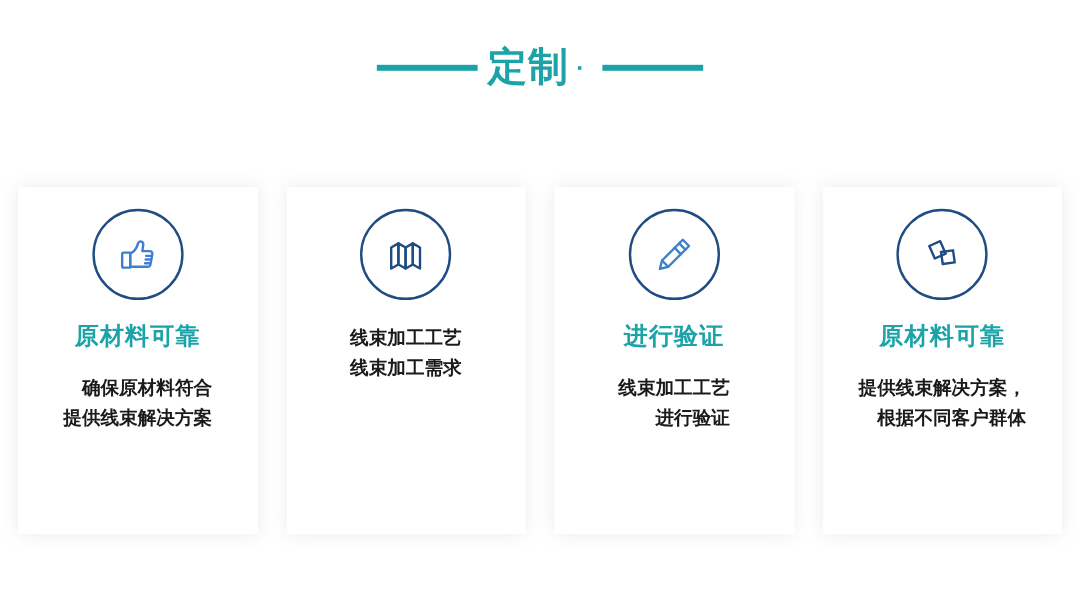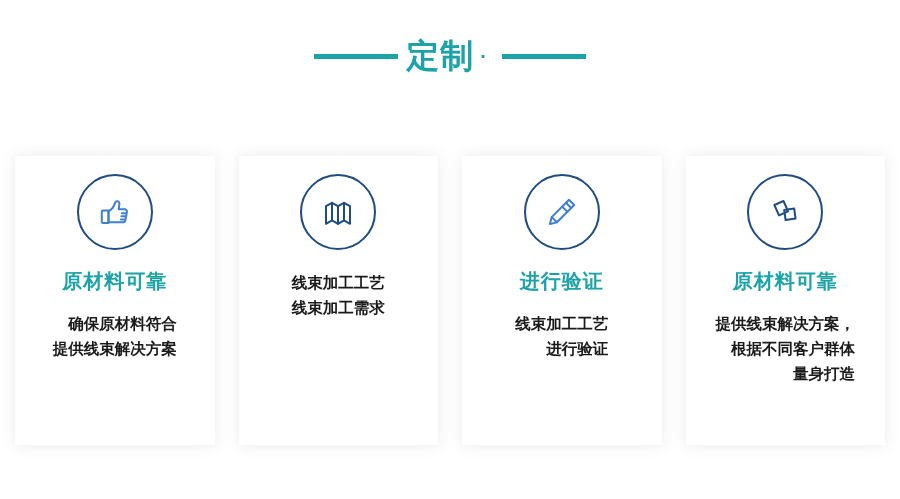--- a/index.html
+++ b/index.html
@@ -178,17 +178,16 @@
         <svg width="40" height="40" viewBox="0 0 40 40" fill="none" stroke="#1f4c82" stroke-width="2" stroke-linejoin="round" stroke-linecap="round">
           <path d="M9.4 13.0l9.1-4.0 4.6 10.4-9.1 4.0z"></path>
           <path d="M19.2 18.0l10.0-1.4 1.4 10.0-10.0 1.4z"></path>
         </svg>
       </span>
     </div>
     <div class="card-title">原材料可靠</div>
     <div class="card-desc">
       <span class="line">提供线束解决方案，</span>
       <span class="line">根据不同客户群体</span>
-      <span class="line">量身打造</span>
     </div>
   </div>
 
 </div>
 
 </body></html>

